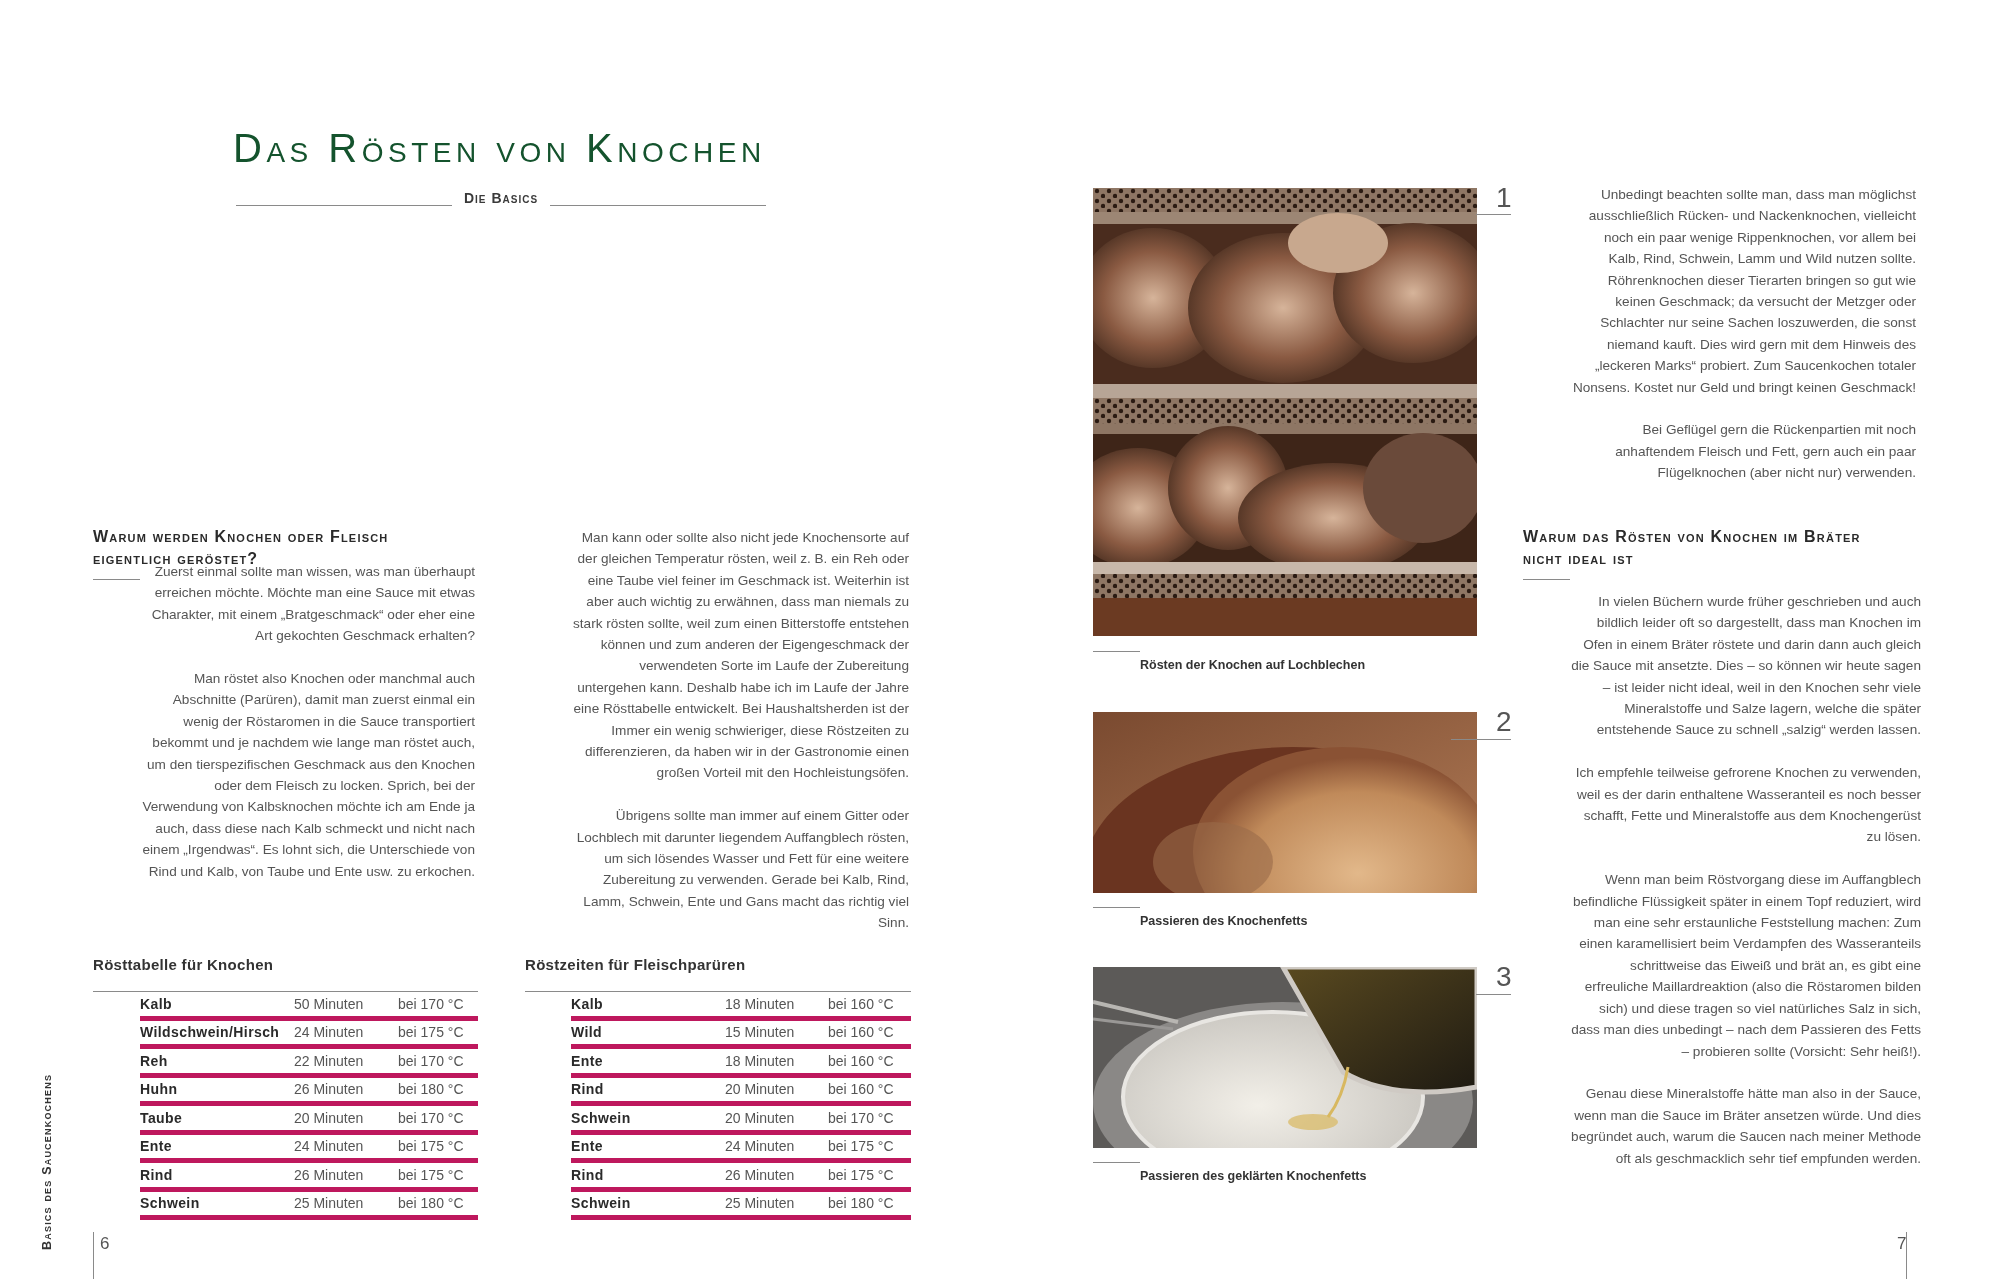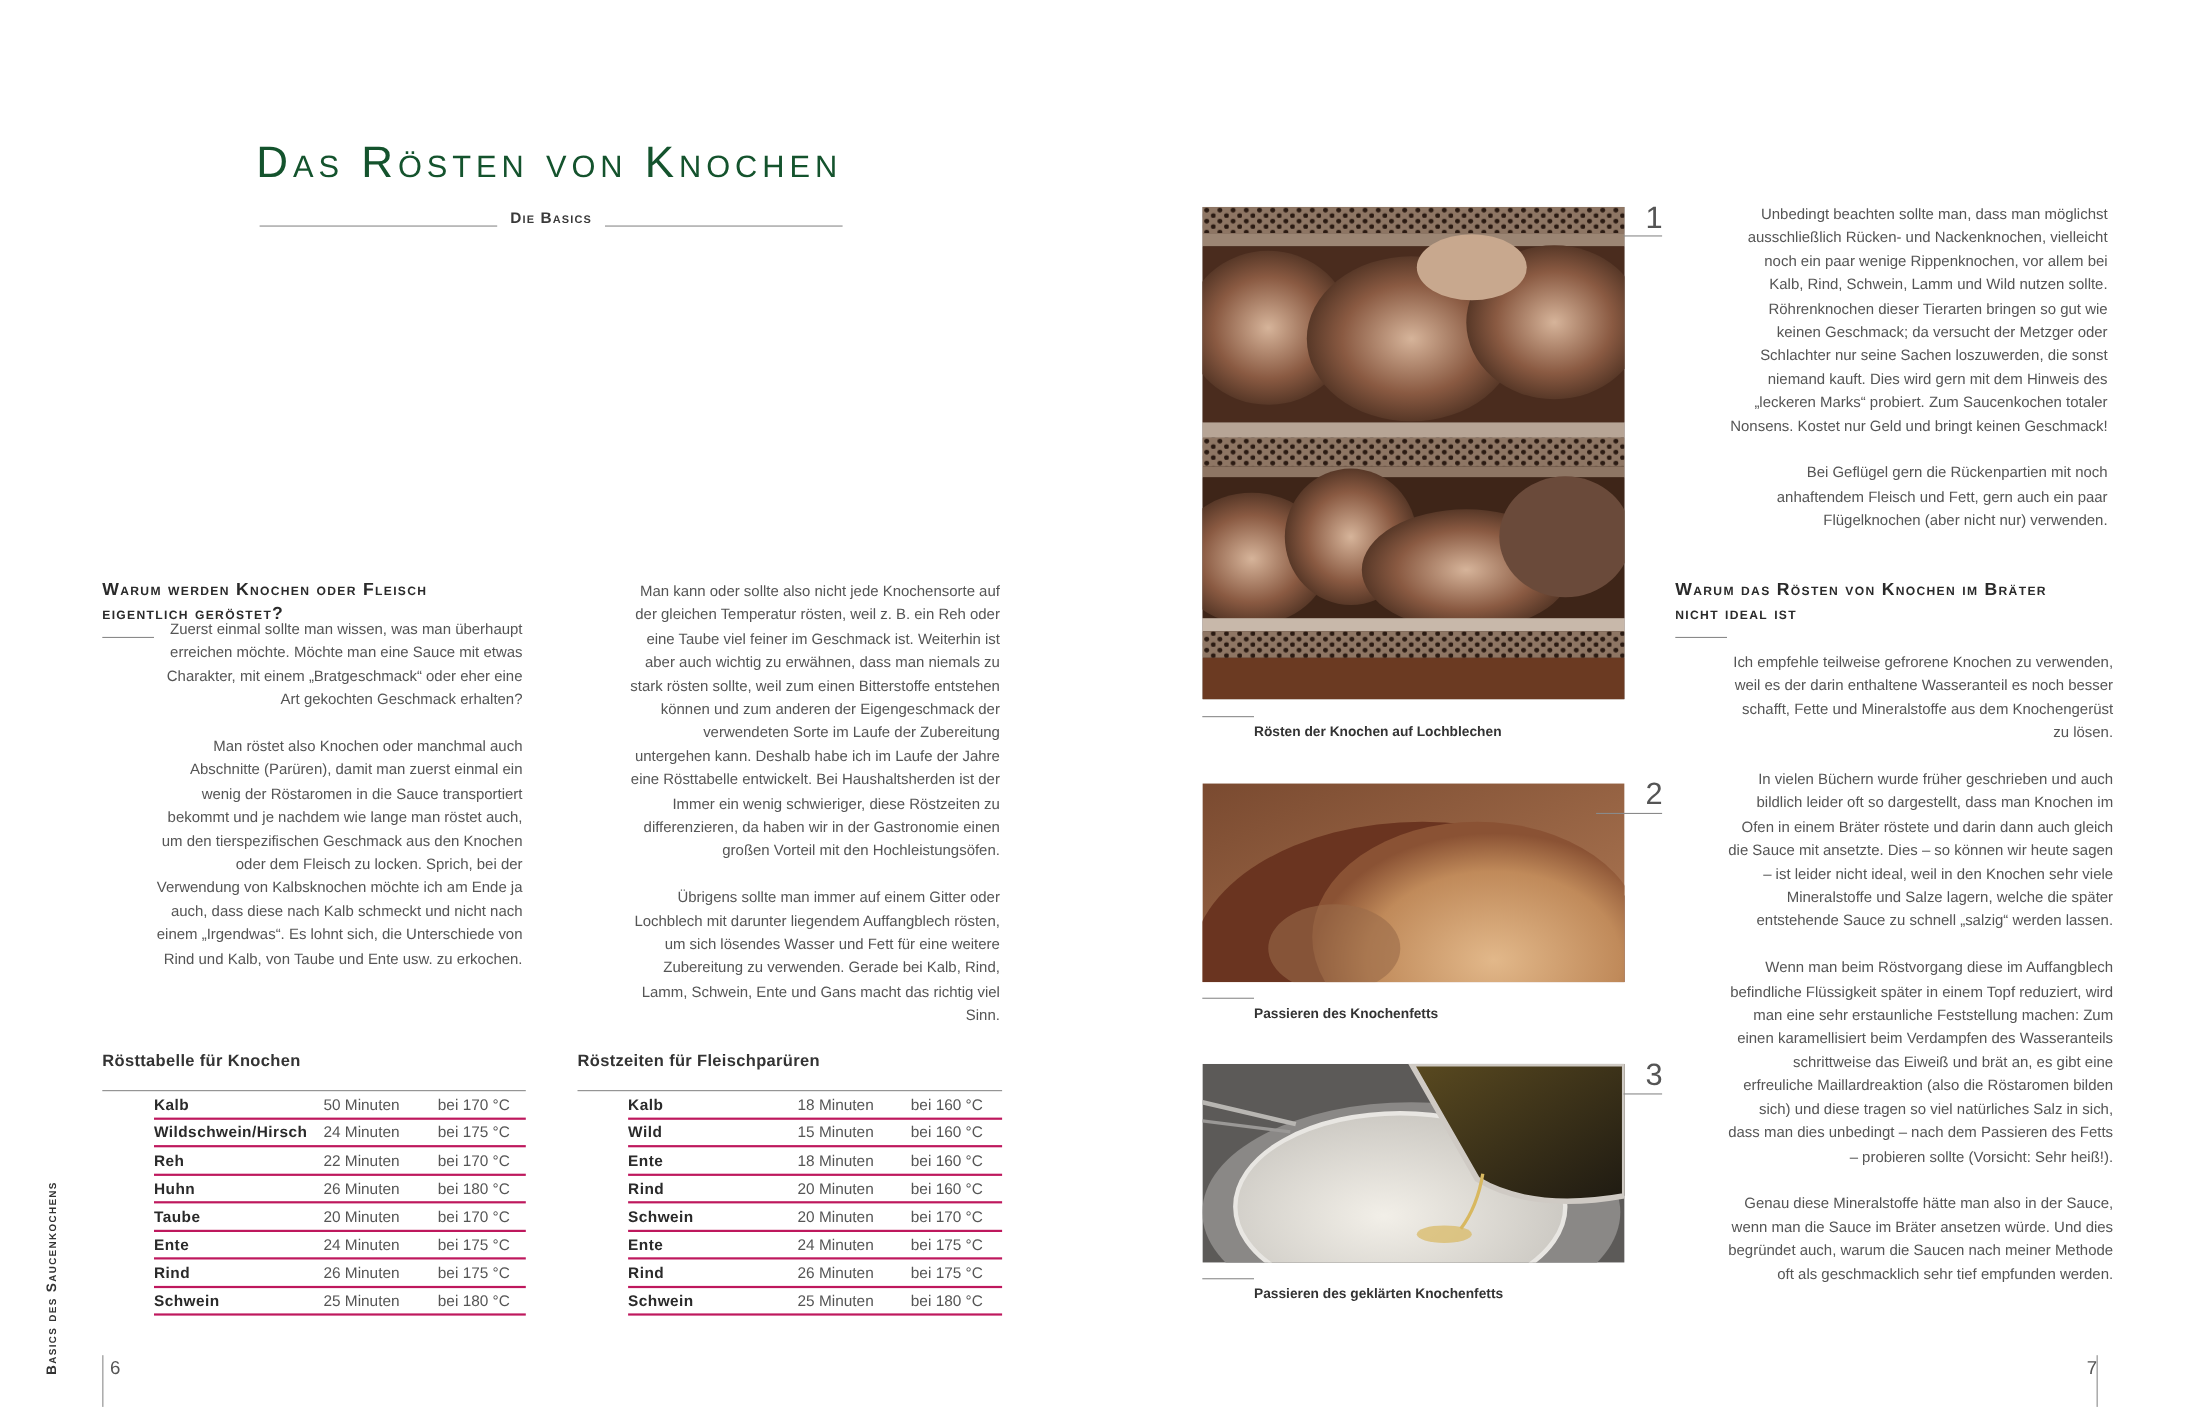--- a/index.html
+++ b/index.html
@@ -18,21 +18,21 @@
   .h2 { font-size: 16px; font-variant: small-caps; font-weight: bold; letter-spacing: 1.2px;
         color: #2a2a2a; line-height: 22px; }
   .h2-rule { width: 47px; border-top: 1.5px solid #8a8a8a; }
 
   .body-text { font-size: 13.6px; line-height: 21.4px; color: #555555; }
   .body-text p { margin: 0 0 21.4px 0; text-align: right; }
   .body-text p:last-child { margin-bottom: 0; }
 
   .tbl-title { font-size: 15px; font-weight: bold; color: #333333; letter-spacing: 0.3px; }
   .tbl-top { border-top: 1.5px solid #8a8a8a; }
-  .tbl-row { display: flex; height: 23.5px; align-items: center; border-bottom: 2px solid #be185d;
+  .tbl-row { display: flex; height: 23.5px; align-items: center; border-bottom: 5px solid #be185d;
              font-size: 14px; }
   .tbl-row .c1 { font-weight: bold; color: #2a2a2a; letter-spacing: 0.4px; }
   .tbl-row .c2, .tbl-row .c3 { color: #555555; }
 
   .photo { overflow: hidden; }
   .photo-num { font-size: 28px; color: #555555; font-weight: 300; }
   .photo-num-rule { border-top: 1px solid #8a8a8a; }
   .caption-rule { width: 47px; border-top: 1.5px solid #8a8a8a; }
   .caption { font-size: 12.5px; font-weight: bold; color: #333333; white-space: nowrap; }
 
@@ -258,20 +258,20 @@
   <p>Bei Geflügel gern die Rückenpartien mit noch anhaftendem Fleisch und Fett, gern auch ein paar Flügelknochen (aber nicht nur) verwenden.</p>
 </div>
 
 <div class="abs h2" style="left:1523px; top:526px; width:420px;">
   <div>Warum das Rösten von Knochen im Bräter</div>
   <div>nicht ideal ist</div>
 </div>
 <div class="abs h2-rule" style="left:1523px; top:579px;"></div>
 
 <div class="abs body-text" style="left:1571px; top:591px; width:350px;">
+  <p>In vielen Büchern wurde früher geschrieben und auch bildlich leider oft so dargestellt, dass man Knochen im Ofen in einem Bräter röstete und darin dann auch gleich die Sauce mit ansetzte. Dies – so können wir heute sagen – ist leider nicht ideal, weil in den Knochen sehr viele Mineralstoffe und Salze lagern, welche die später entstehende Sauce zu schnell „salzig“ werden lassen.</p>
   <p>Ich empfehle teilweise gefrorene Knochen zu verwenden, weil es der darin enthaltene Wasseranteil es noch besser schafft, Fette und Mineralstoffe aus dem Knochengerüst zu lösen.</p>
-  <p>In vielen Büchern wurde früher geschrieben und auch bildlich leider oft so dargestellt, dass man Knochen im Ofen in einem Bräter röstete und darin dann auch gleich die Sauce mit ansetzte. Dies – so können wir heute sagen – ist leider nicht ideal, weil in den Knochen sehr viele Mineralstoffe und Salze lagern, welche die später entstehende Sauce zu schnell „salzig“ werden lassen.</p>
   <p>Wenn man beim Röstvorgang diese im Auffangblech befindliche Flüssigkeit später in einem Topf reduziert, wird man eine sehr erstaunliche Feststellung machen: Zum einen karamellisiert beim Verdampfen des Wasseranteils schrittweise das Eiweiß und brät an, es gibt eine erfreuliche Maillardreaktion (also die Röstaromen bilden sich) und diese tragen so viel natürliches Salz in sich, dass man dies unbedingt – nach dem Passieren des Fetts – probieren sollte (Vorsicht: Sehr heiß!).</p>
   <p>Genau diese Mineralstoffe hätte man also in der Sauce, wenn man die Sauce im Bräter ansetzen würde. Und dies begründet auch, warum die Saucen nach meiner Methode oft als geschmacklich sehr tief empfunden werden.</p>
 </div>
 
 <div class="abs page-num" style="left:1897px; top:1234px;">7</div>
 <div class="abs page-bar" style="left:1906px; top:1232px; height:47px;"></div>
 
 </body></html>

